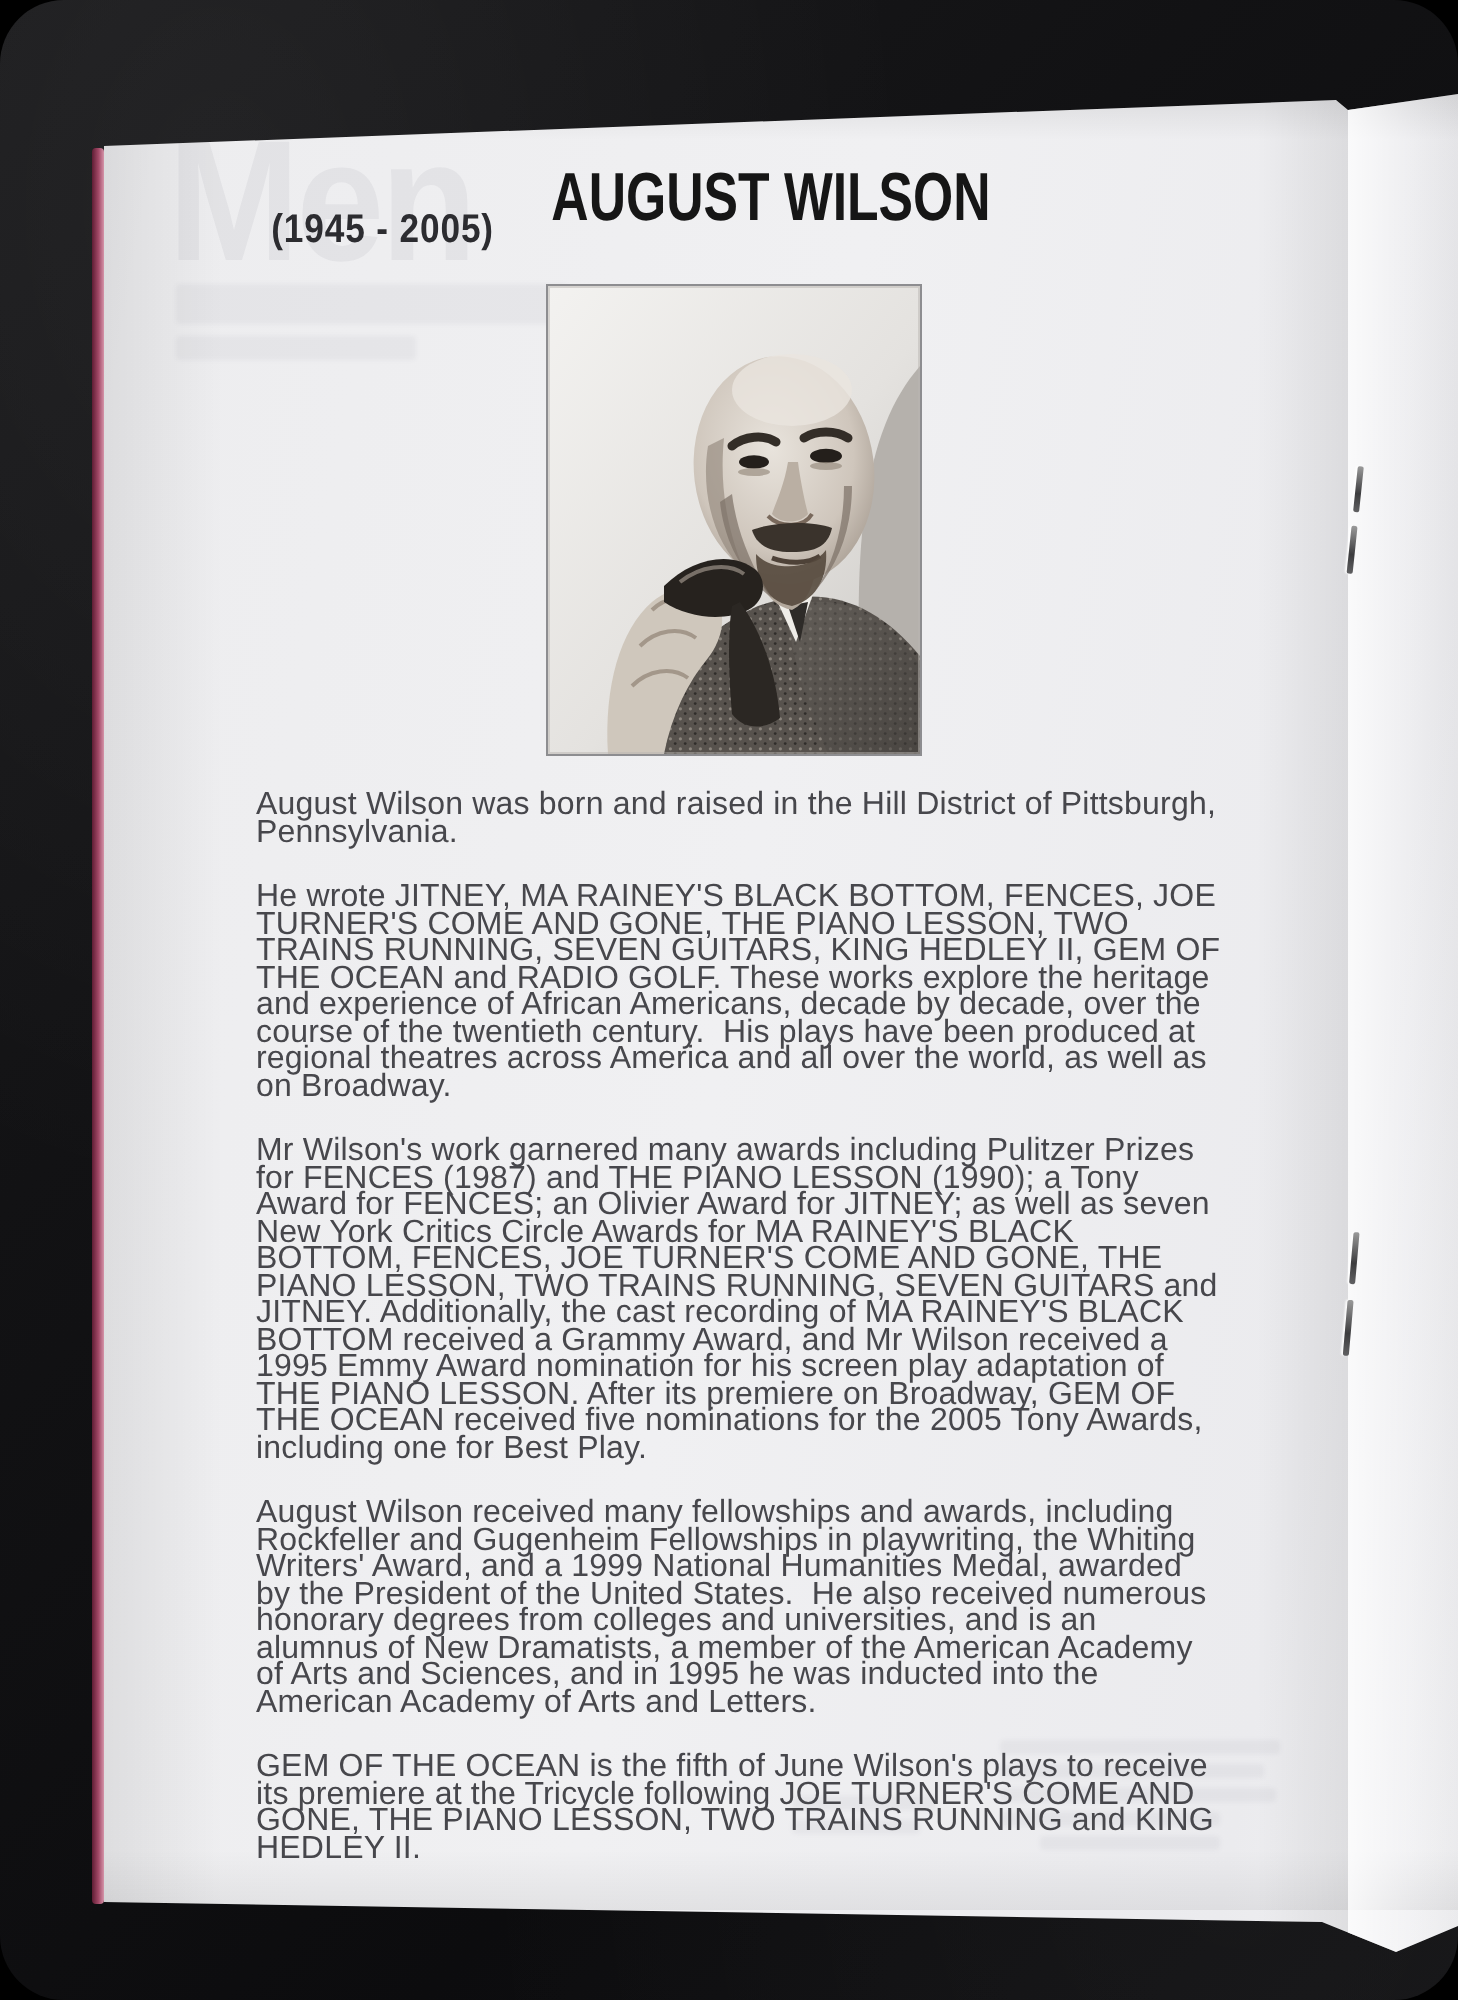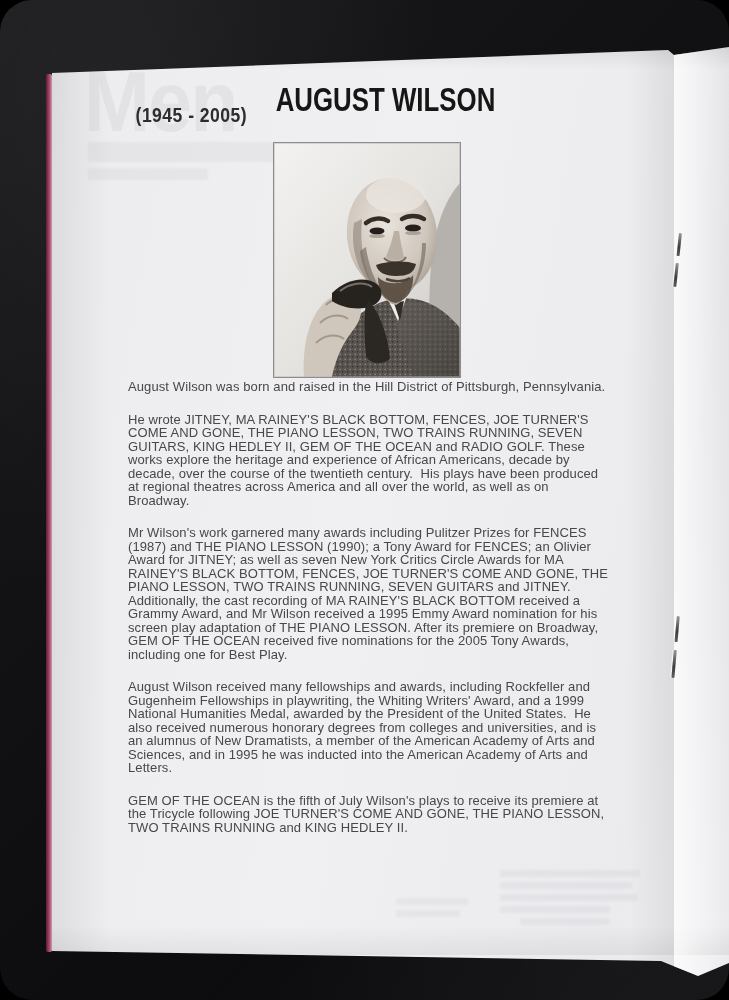--- a/index.html
+++ b/index.html
@@ -62,22 +62,22 @@
   }
   .page-subtitle .squeeze{display:inline-block;transform:scaleX(0.88);transform-origin:center;letter-spacing:0.5px;}
 
   .photo-frame{
     position:absolute;left:273px;top:142px;width:186px;height:234px;
     border:1px solid #8d8d90;background:#e9e9e8;box-sizing:content-box;
   }
   .photo-frame svg{display:block;}
 
   .body-text{
-    position:absolute;left:128px;top:380px;width:484px;
-    font-size:13px;line-height:13.5px;letter-spacing:0.1px;color:#47474c;
+    position:absolute;left:128px;top:396px;width:484px;
+    font-size:16px;line-height:13.5px;letter-spacing:0.1px;color:#47474c;
   }
   .body-text p{margin:0 0 19px 0;white-space:pre-wrap;}
 </style>
 </head>
 <body>
 
 <div class="scene">
 
   <div class="pink-edge"></div>
 
@@ -186,16 +186,16 @@
 
         <rect x="0" y="0" width="186" height="234" fill="none" stroke="#b9b6b1" stroke-width="2" opacity="0.5"></rect>
       </svg>
     </div>
 
     <div class="body-text">
       <p>August Wilson was born and raised in the Hill District of Pittsburgh, Pennsylvania.</p>
       <p>He wrote JITNEY, MA RAINEY'S BLACK BOTTOM, FENCES, JOE TURNER'S COME AND GONE, THE PIANO LESSON, TWO TRAINS RUNNING, SEVEN GUITARS, KING HEDLEY II, GEM OF THE OCEAN and RADIO GOLF. These works explore the heritage and experience of African Americans, decade by decade, over the course of the twentieth century.  His plays have been produced at regional theatres across America and all over the world, as well as on Broadway.</p>
       <p>Mr Wilson's work garnered many awards including Pulitzer Prizes for FENCES (1987) and THE PIANO LESSON (1990); a Tony Award for FENCES; an Olivier Award for JITNEY; as well as seven New York Critics Circle Awards for MA RAINEY'S BLACK BOTTOM, FENCES, JOE TURNER'S COME AND GONE, THE PIANO LESSON, TWO TRAINS RUNNING, SEVEN GUITARS and JITNEY. Additionally, the cast recording of MA RAINEY'S BLACK BOTTOM received a Grammy Award, and Mr Wilson received a 1995 Emmy Award nomination for his screen play adaptation of THE PIANO LESSON. After its premiere on Broadway, GEM OF THE OCEAN received five nominations for the 2005 Tony Awards, including one for Best Play.</p>
       <p>August Wilson received many fellowships and awards, including Rockfeller and Gugenheim Fellowships in playwriting, the Whiting Writers' Award, and a 1999 National Humanities Medal, awarded by the President of the United States.  He also received numerous honorary degrees from colleges and universities, and is an alumnus of New Dramatists, a member of the American Academy of Arts and Sciences, and in 1995 he was inducted into the American Academy of Arts and Letters.</p>
-      <p>GEM OF THE OCEAN is the fifth of July Wilson's plays to receive its premiere at the Tricycle following JOE TURNER'S COME AND GONE, THE PIANO LESSON, TWO TRAINS RUNNING and KING HEDLEY II.</p>
+      <p>GEM OF THE OCEAN is the fifth of June Wilson's plays to receive its premiere at the Tricycle following JOE TURNER'S COME AND GONE, THE PIANO LESSON, TWO TRAINS RUNNING and KING HEDLEY II.</p>
     </div>
   </div>
 </div>
 
 </body></html>

